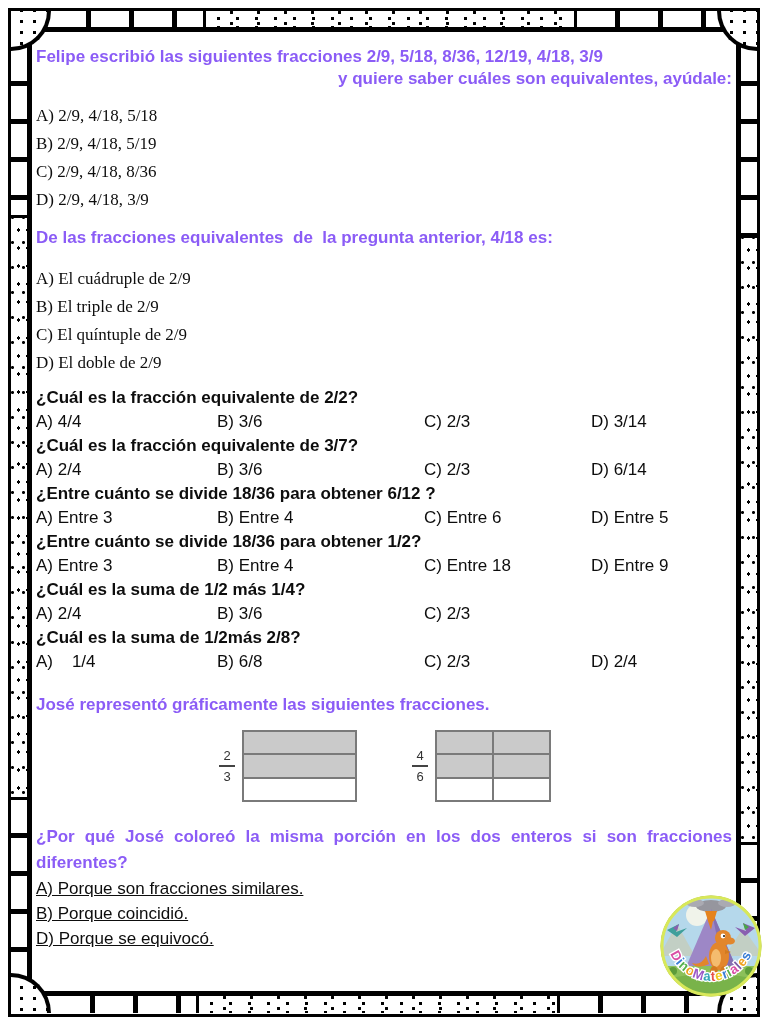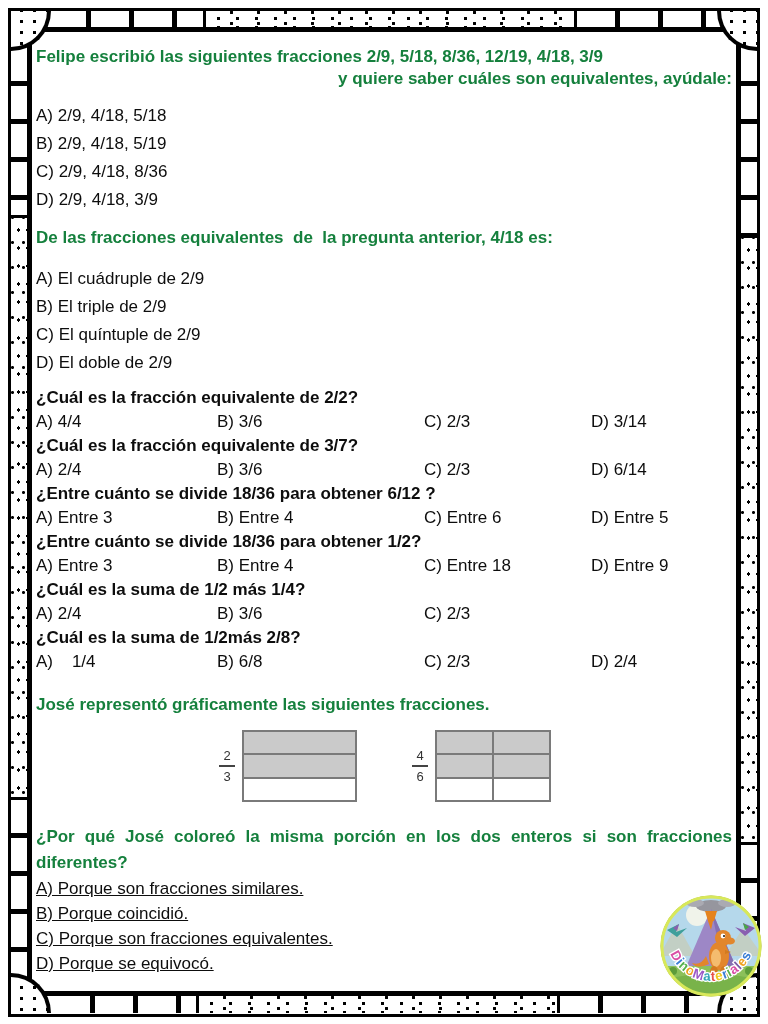--- a/index.html
+++ b/index.html
@@ -32,26 +32,26 @@
         background-image:radial-gradient(circle,#000 1.7px,transparent 2px);
         background-size:13px 11px;background-position:4px 5px;}
   .corner.tl{top:11px;left:11px;border-right:4px solid #000;border-bottom:4px solid #000;border-bottom-right-radius:100%;}
   .corner.tr{top:11px;right:11px;border-left:4px solid #000;border-bottom:4px solid #000;border-bottom-left-radius:100%;}
   .corner.bl{bottom:11px;left:11px;border-right:4px solid #000;border-top:4px solid #000;border-top-right-radius:100%;}
   .corner.br{bottom:11px;right:11px;border-left:4px solid #000;border-top:4px solid #000;border-top-left-radius:100%;}
 
   
   #content{position:absolute;top:32px;left:32px;right:32px;bottom:33px;padding:0 4px;z-index:4;
            font-size:17px;line-height:22px;}
-  .bold{font-weight:700;color:#15803d;}
+  .bold{font-weight:700;color:#8b5cf6;}
   .stmt2{white-space:pre-wrap;}
   #p1-line1{margin-top:14px;}
   #p1-line2{text-align:right;}
   .optlist{margin-top:12px;}
-  .optlist div{line-height:28px;}
+  .optlist div{line-height:28px;font-family:Liberation Serif, serif;}
   #p2-head{margin-top:13px;}
   #p2-opts{margin-top:16px;}
   #quiz{margin-top:9px;}
   .q{line-height:24px;font-weight:bold;}
   .optrow{display:grid;grid-template-columns:181px 207px 167px auto;line-height:24px;}
   .opt{white-space:pre-wrap;}
   #jose-head{margin-top:20px;}
   #diagrams{margin-top:14px;margin-left:180px;display:flex;gap:52px;height:72px;}
   .diagram{display:flex;align-items:center;}
   .fraclabel{display:flex;flex-direction:column;align-items:center;font-size:13px;line-height:15px;
@@ -196,21 +196,20 @@
             <div class="cell"></div>
           </div>
       </div>
     </div>
 
     <div id="jose-q1" class="bold">¿Por qué José coloreó la misma porción en los dos enteros si son fracciones</div>
     <div id="jose-q2" class="bold">diferentes?</div>
     <div id="jose-opts">
       <div>A) Porque son fracciones similares.</div>
       <div>B) Porque coincidió.</div>
-      <div>C) Porque son fracciones equivalentes.</div>
       <div>D) Porque se equivocó.</div>
     </div>
   </div>
 
   <div id="logo">
     <svg width="104" height="104" viewBox="0 0 104 104">
       <defs>
           <clipPath id="cc">
             <circle cx="52" cy="52" r="49"></circle>
           </clipPath>

